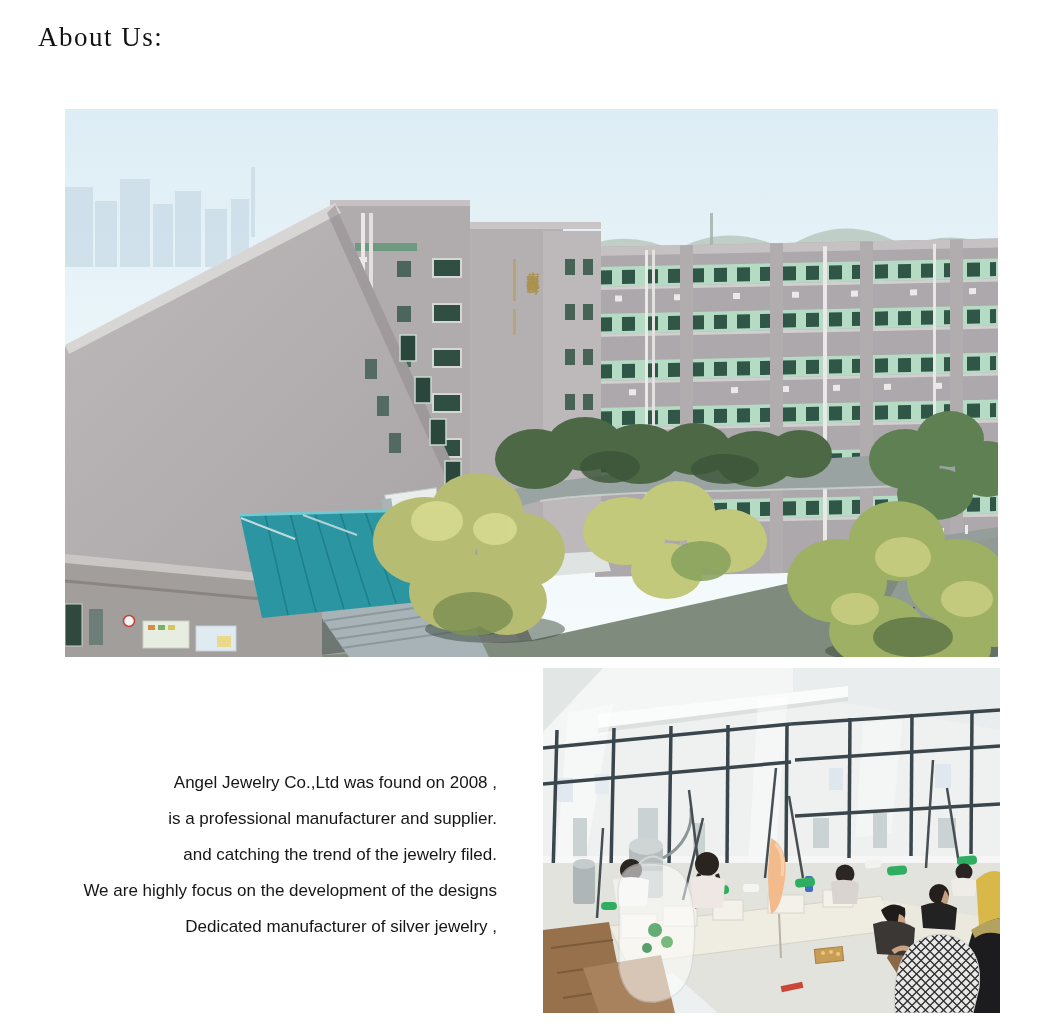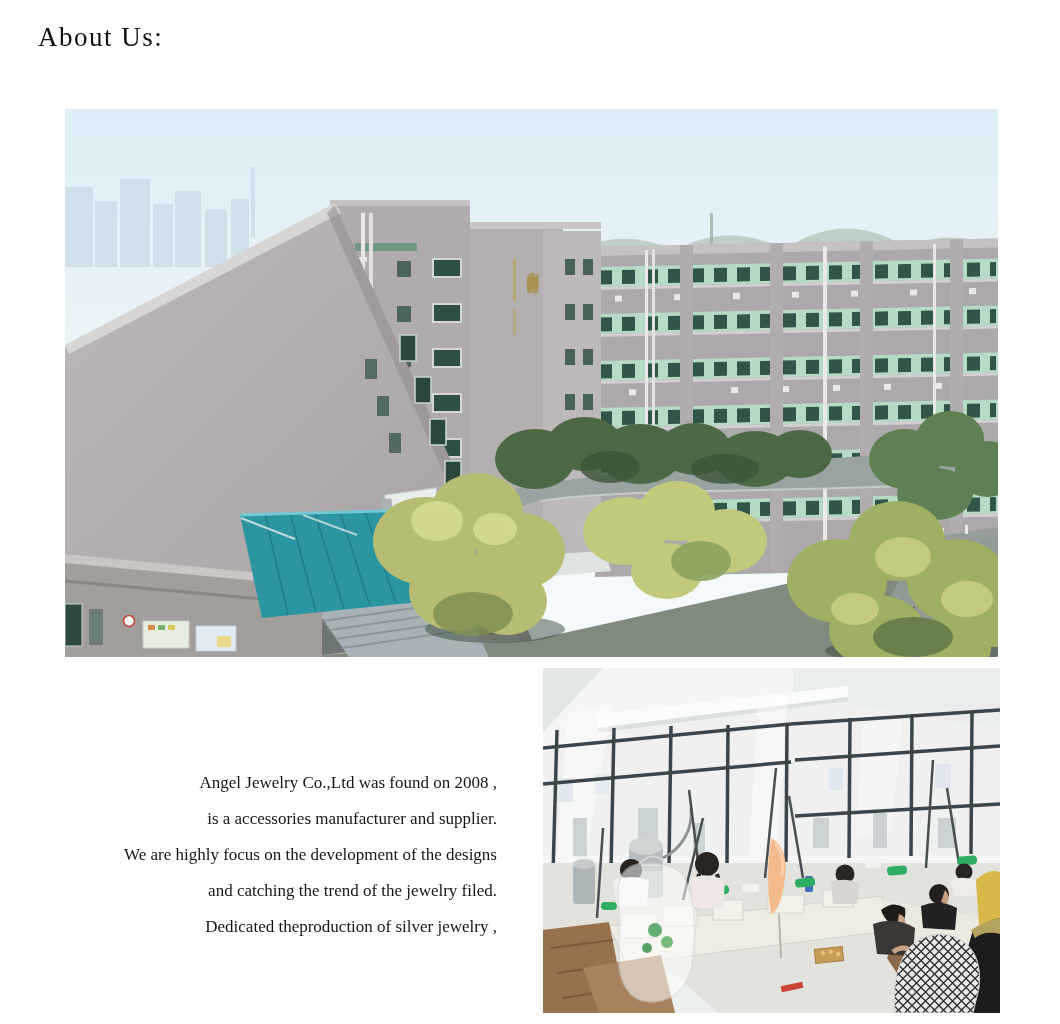--- a/index.html
+++ b/index.html
@@ -6,21 +6,21 @@
   .page{position:relative;width:1060px;height:1024px;background:#fff;overflow:hidden;
         font-family:"Liberation Sans", sans-serif;}
   .heading{position:absolute;left:38px;top:22px;margin:0;
            font-family:"Liberation Serif", serif;font-weight:400;
            font-size:27px;color:#121212;letter-spacing:1.5px;}
   figure.photo{position:absolute;margin:0;padding:0;overflow:hidden;}
   figure.photo svg{display:block;width:100%;height:100%;}
   .factory{left:65px;top:109px;width:933px;height:548px;}
   .workshop{left:543px;top:668px;width:457px;height:345px;}
   .about-text{position:absolute;left:40px;top:765px;width:457px;
-              text-align:right;font-size:17px;line-height:36px;color:#161616;font-family:Liberation Serif, serif;}
+              text-align:right;font-size:17px;line-height:36px;color:#161616;}
   .about-text .line{white-space:nowrap;}
 </style>
 </head>
 <body>
 
 <div class="page">
 
   <h2 class="heading">About Us:</h2>
 
   <figure class="photo factory">
@@ -259,24 +259,24 @@
             <ellipse cx="902" cy="490" rx="26" ry="18"></ellipse>
           <ellipse cx="790" cy="500" rx="24" ry="16"></ellipse>
         </g>
         <ellipse cx="848" cy="528" rx="40" ry="20" fill="#5d7446" opacity="0.8"></ellipse>
       </g>
     </svg>
   </figure>
 
   <div class="about-text">
     <div class="line">Angel Jewelry Co.,Ltd was found on 2008 ,</div>
-    <div class="line">is a accessories manufacturer and supplier.</div>
+    <div class="line">is a professional manufacturer and supplier.</div>
+    <div class="line">and catching the trend of the jewelry filed.</div>
     <div class="line">We are highly focus on the development of the designs</div>
-    <div class="line">and catching the trend of the jewelry filed.</div>
-    <div class="line">Dedicated theproduction of silver jewelry ,</div>
+    <div class="line">Dedicated manufacturer of silver jewelry ,</div>
   </div>
 
   <figure class="photo workshop">
     <svg viewBox="0 0 457 345" preserveAspectRatio="none">
       <defs>
         <pattern id="diam" width="9" height="9" patternUnits="userSpaceOnUse">
           <rect width="9" height="9" fill="#e9e9e7"></rect>
           <path d="M4.5,0 L9,4.5 L4.5,9 L0,4.5 Z" fill="none" stroke="#2d2d2f" stroke-width="1.3"></path>
         </pattern>
       </defs>

